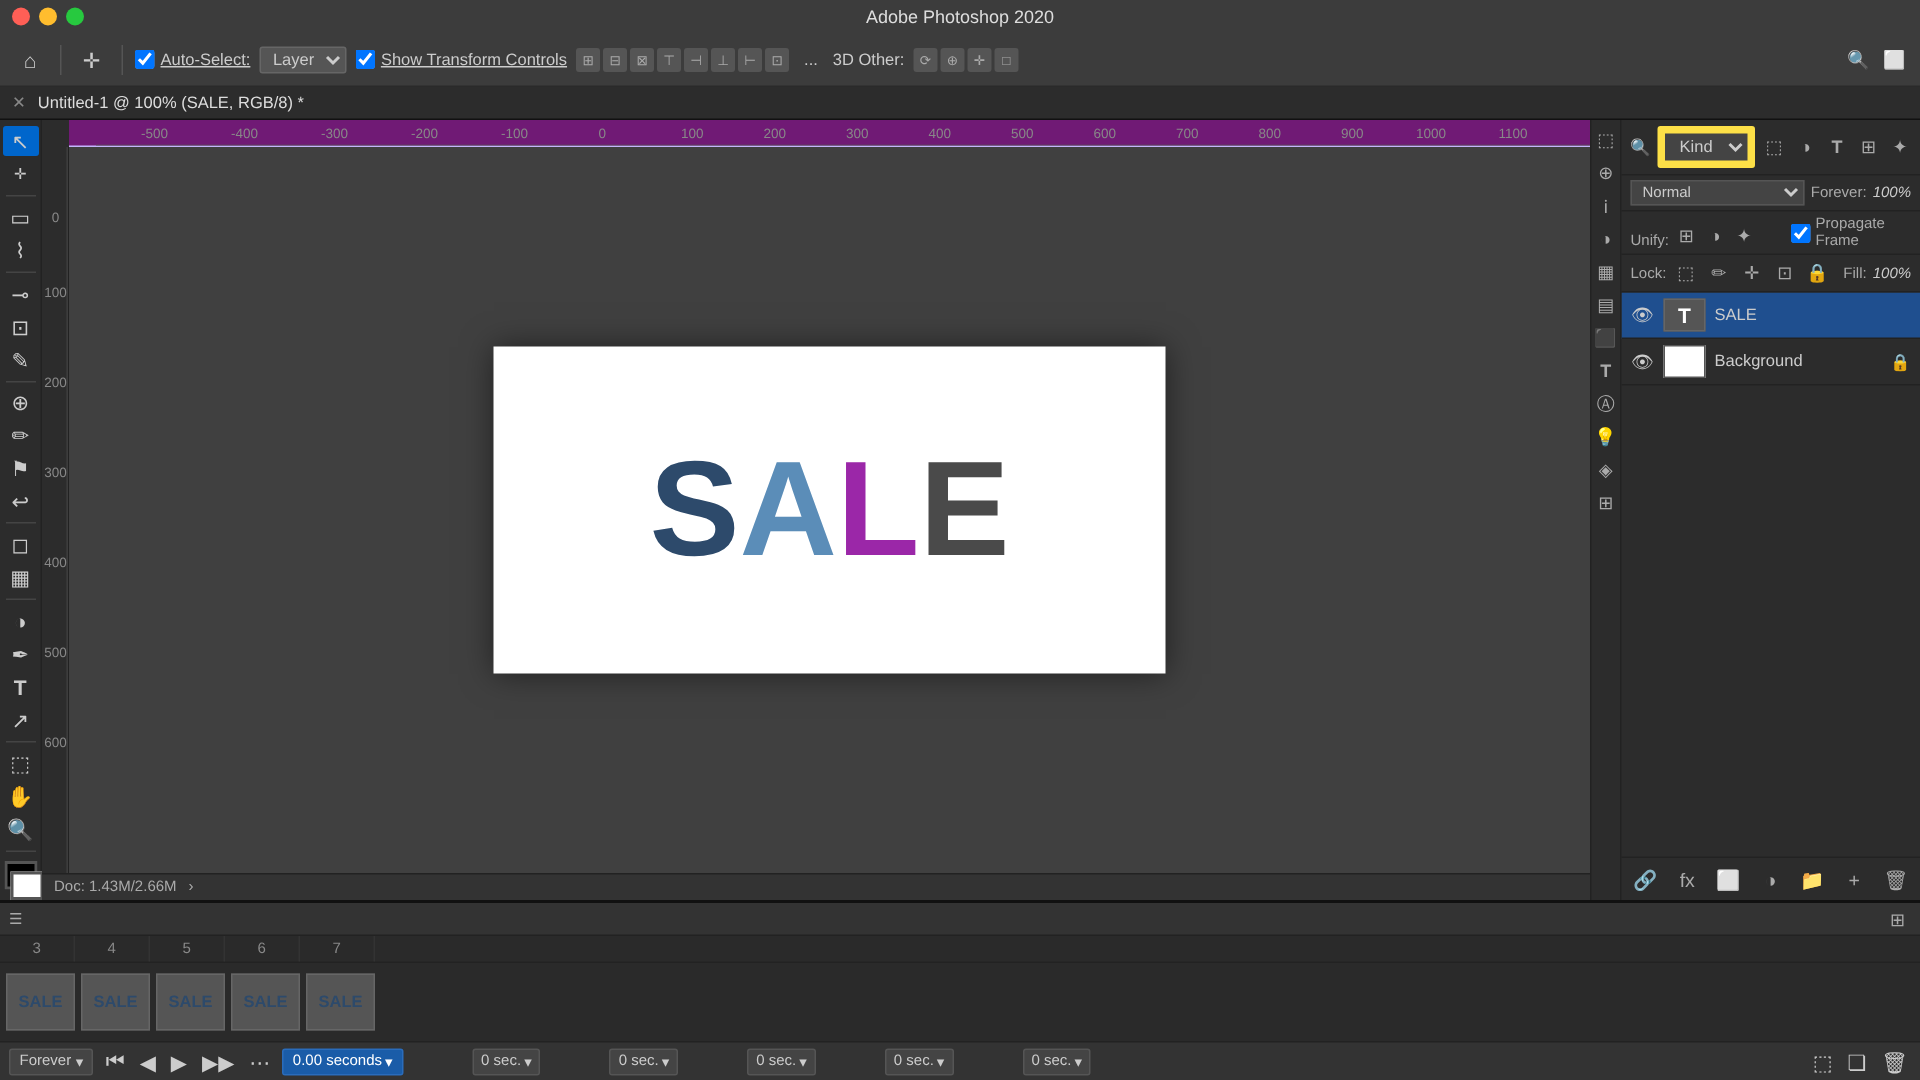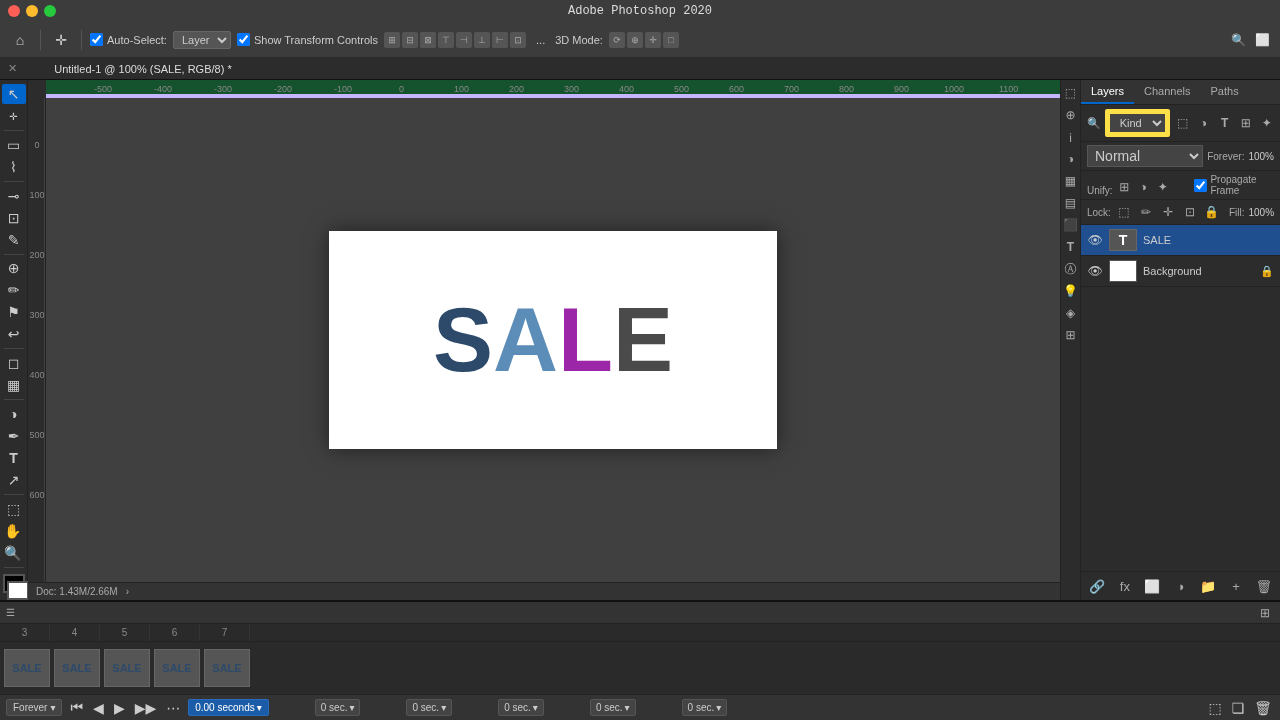--- a/index.html
+++ b/index.html
@@ -7,21 +7,21 @@
 
     
     .titlebar {
       height: 22px;
       background: #3c3c3c;
       display: flex;
       align-items: center;
       justify-content: center;
       position: relative;
     }
-    .titlebar-title { font-size: 12px; color: #ddd; font-family: Liberation Mono, monospace; }
+    .titlebar-title { font-size: 12px; color: #ddd; }
     .traffic-lights { position: absolute; left: 8px; display: flex; gap: 6px; align-items: center; }
     .traffic-light { width: 12px; height: 12px; border-radius: 50%; }
     .tl-close { background: #ff5f56; }
     .tl-min { background: #ffbd2e; }
     .tl-max { background: #27c93f; }
 
     
     .toolbar {
       height: 36px;
       background: #3c3c3c;
@@ -36,21 +36,21 @@
       border: none;
       color: #ccc;
       cursor: pointer;
       padding: 2px 4px;
       font-size: 11px;
       display: flex;
       align-items: center;
       gap: 3px;
     }
     .toolbar-sep { width: 1px; height: 20px; background: #555; margin: 0 2px; }
-    .toolbar-checkbox { display: flex; align-items: center; gap: 4px; color: #ccc; font-size: 11px; }
+    .toolbar-checkbox { display: flex; align-items: center; gap: 4px; color: #ccc; font-size: 11px; text-decoration: underline; }
     .toolbar-label { color: #ccc; font-size: 11px; }
     .toolbar-select {
       background: #555;
       border: 1px solid #666;
       color: #ccc;
       font-size: 11px;
       padding: 1px 4px;
       border-radius: 2px;
     }
     .align-icons { display: flex; gap: 2px; }
@@ -77,22 +77,22 @@
       border-radius: 2px;
       color: #ccc;
       font-size: 14px;
     }
     .tool-btn.active { background: #0066cc; }
     .tool-sep { width: 20px; height: 1px; background: #444; margin: 2px 0; }
 
     
     .ruler-h {
       height: 18px;
-      background: #14532d;
-      border-bottom: 4px solid #c4b5fd;
+      background: #701a75;
+      border-bottom: 1px solid #c4b5fd;
       position: relative;
       overflow: hidden;
     }
     .ruler-v {
       width: 18px;
       background: #2c2c2c;
       border-right: 1px solid #222;
       position: relative;
       overflow: hidden;
     }
@@ -188,23 +188,23 @@
     .panel-icons { display: flex; gap: 3px; }
     .panel-icon { width: 18px; height: 18px; display: flex; align-items: center; justify-content: center; color: #aaa; font-size: 12px; cursor: pointer; }
 
     .blend-row {
       display: flex;
       align-items: center;
       padding: 3px 6px;
       border-bottom: 1px solid #222;
       gap: 4px;
     }
-    .blend-select { background: #444; border: 1px solid #555; color: #ccc; font-size: 14px; padding: 1px 3px; flex: 1; }
+    .blend-select { background: #444; border: 1px solid #555; color: #ccc; font-size: 10px; padding: 1px 3px; flex: 1; }
     .opacity-label { font-size: 10px; color: #aaa; }
-    .opacity-val { font-size: 10px; color: #ccc; }
+    .opacity-val { font-size: 10px; color: #ccc; font-style: italic; }
 
     .unify-row {
       display: flex;
       align-items: flex-end;
       padding: 3px 6px;
       border-bottom: 1px solid #222;
       gap: 4px;
       font-size: 10px;
       color: #aaa;
     }
@@ -410,37 +410,37 @@
     <div class="align-icon">⊞</div>
     <div class="align-icon">⊟</div>
     <div class="align-icon">⊠</div>
     <div class="align-icon">⊤</div>
     <div class="align-icon">⊣</div>
     <div class="align-icon">⊥</div>
     <div class="align-icon">⊢</div>
     <div class="align-icon">⊡</div>
   </div>
   <div class="toolbar-btn">...</div>
-  <span class="toolbar-label">3D Mode:</span>
+  <span class="toolbar-label">3D Other:</span>
   <div class="align-icons">
     <div class="align-icon">⟳</div>
     <div class="align-icon">⊕</div>
     <div class="align-icon">✛</div>
     <div class="align-icon">□</div>
   </div>
   <div style="flex:1"></div>
   <div class="panel-icon">🔍</div>
   <div class="panel-icon">⬜</div>
 </div>
 
 <div style="display:flex; flex-direction:column; height: calc(720px - 22px - 36px);">
 
   <div style="height:22px; background:#2c2c2c; display:flex; align-items:center; padding:0 8px; border-bottom:1px solid #111; gap:8px;">
     <span style="font-size:11px; color:#888;">✕</span>
-    <span style="font-size:11px; color:#ddd;margin-left:29px;">Untitled-1 @ 100% (SALE, RGB/8) *</span>
+    <span style="font-size:11px; color:#ddd;">Untitled-1 @ 100% (SALE, RGB/8) *</span>
   </div>
 
   <div style="display:flex; flex:1; overflow:hidden;">
 
     <div class="left-toolbar">
       <div class="tool-btn active">↖</div>
       <div class="tool-btn" style="font-size:10px;">✛</div>
       <div class="tool-sep"></div>
       <div class="tool-btn">▭</div>
       <div class="tool-btn">⌇</div>
@@ -538,25 +538,20 @@
       <div class="r-icon">▤</div>
       <div class="r-icon">⬛</div>
       <div class="r-icon" style="font-weight:bold;">T</div>
       <div class="r-icon">Ⓐ</div>
       <div class="r-icon">💡</div>
       <div class="r-icon">◈</div>
       <div class="r-icon">⊞</div>
     </div>
 
     <div class="right-panel">
-      <div class="panel-tabs">
-        <div class="panel-tab active">Layers</div>
-        <div class="panel-tab">Channels</div>
-        <div class="panel-tab">Paths</div>
-      </div>
 
       <div class="panel-toolbar">
         <span style="font-size:11px;color:#aaa;">🔍</span>
         <select class="panel-search">
           <option>Kind</option>
         </select>
         <div class="panel-icons">
           <div class="panel-icon">⬚</div>
           <div class="panel-icon">◑</div>
           <div class="panel-icon" style="font-weight:bold;">T</div>

